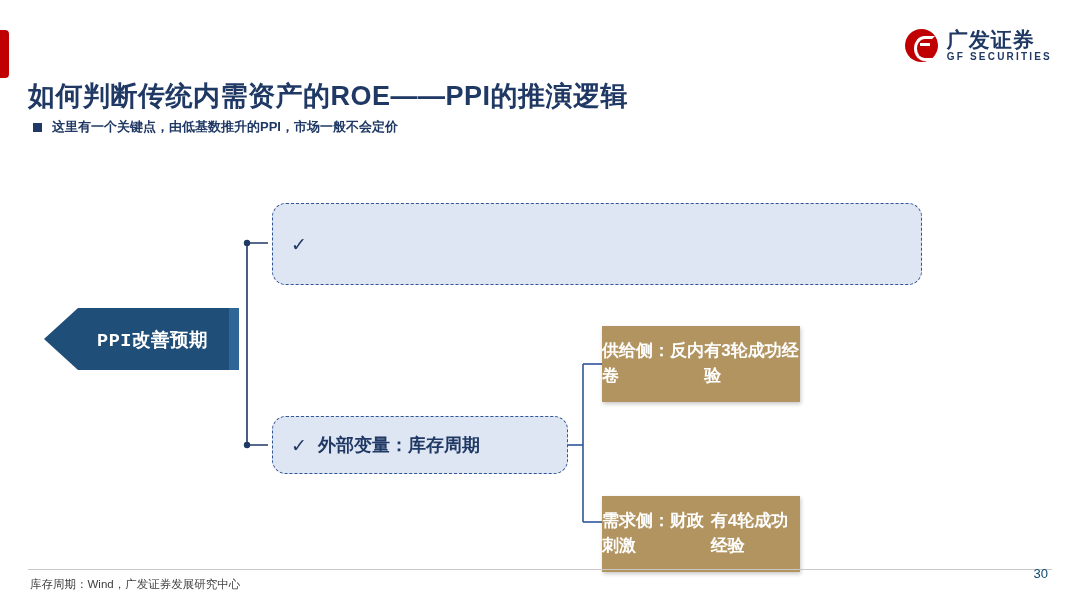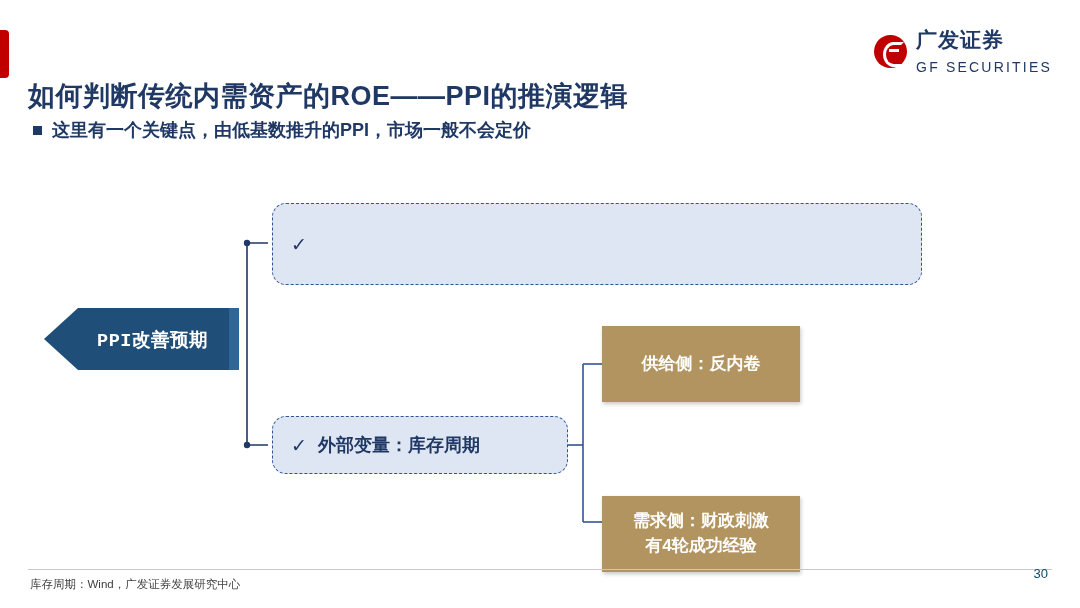--- a/index.html
+++ b/index.html
@@ -80,44 +80,43 @@
     flex-direction: column;
     line-height: 1.1;
   }
   .logo-cn {
     font-size: 21px;
     font-weight: bold;
     color: #1f3864;
     letter-spacing: 1px;
   }
   .logo-en {
-    font-size: 14px;
-    font-weight: normal;
+    font-size: 10px;
+    font-weight: bold;
     color: #1f3864;
     letter-spacing: 2.2px;
-    margin-top: 9px;
   }
 
   
   .bullet-row {
     position: absolute;
     left: 33px;
     top: 118px;
     display: flex;
     align-items: center;
     gap: 10px;
   }
   .bullet-square {
     width: 9px;
     height: 9px;
     background: #1f3864;
     flex: none;
   }
   .bullet-text {
-    font-size: 18px;
+    font-size: 13px;
     font-weight: bold;
     color: #1f3864;
     white-space: nowrap;
   }
 
   
   .diagram {
     position: absolute;
     left: 0;
     top: 0;
@@ -204,21 +203,21 @@
     left: 272px;
     top: 416px;
     width: 296px;
     height: 58px;
   }
 
   .tan-box {
     position: absolute;
     background: #b29460;
     display: flex;
-    flex-direction: column;
+    flex-direction: row;
     align-items: center;
     justify-content: center;
     color: #ffffff;
     font-size: 17px;
     font-weight: bold;
     line-height: 1.45;
     box-shadow: 1px 2px 4px rgba(0,0,0,0.22);
   }
   #box-supply {
     left: 602px;
@@ -304,20 +303,21 @@
       <span class="check">✓</span>
     </div>
 
     <div class="dashed-box" id="box-external">
       <span class="check">✓</span>
       <span class="bx-text">外部变量：库存周期</span>
     </div>
 
     <div class="tan-box" id="box-supply">
       <span>供给侧：反内卷</span>
+      <span>有3轮成功经验</span>
     </div>
 
     <div class="tan-box" id="box-demand">
       <span>需求侧：财政刺激</span>
       <span>有4轮成功经验</span>
     </div>
 
   </div>
 
   <div class="footer-line"></div>

